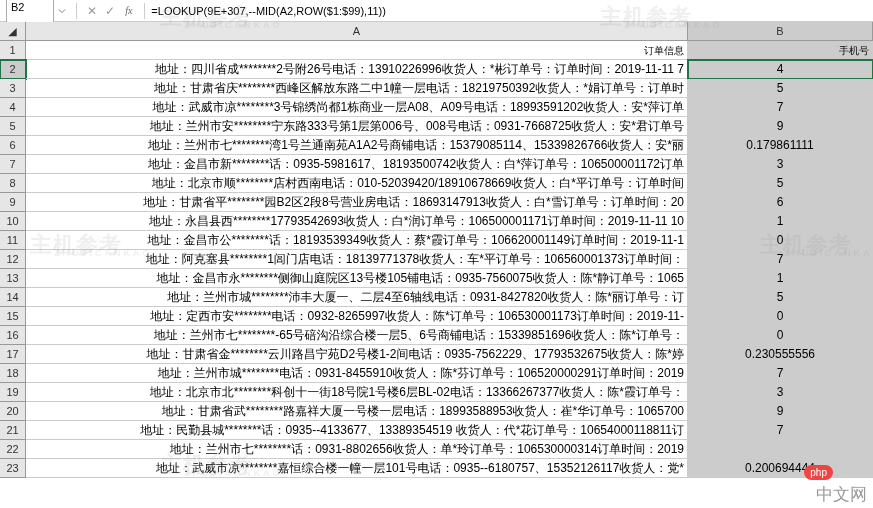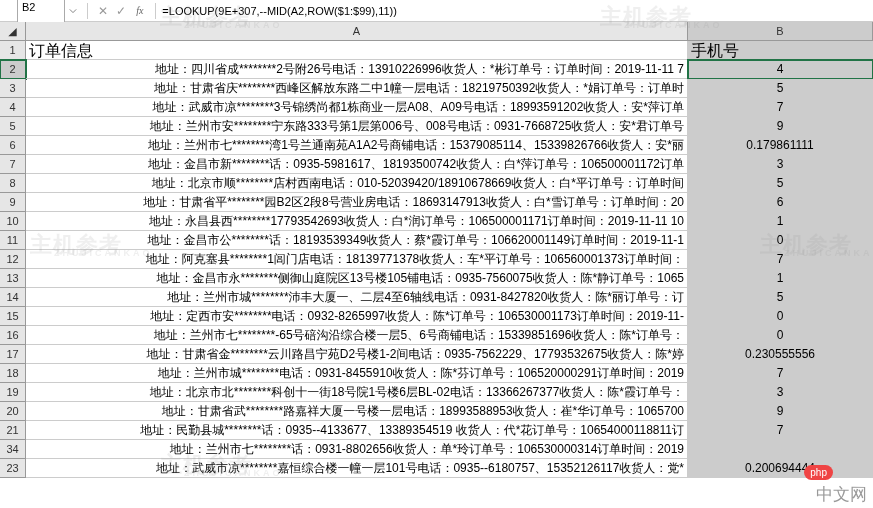--- a/index.html
+++ b/index.html
@@ -1,35 +1,35 @@
 <!DOCTYPE html>
 <html><head>
 <meta charset="utf-8">
 <style>
 *{box-sizing:border-box;margin:0;padding:0}
 body{font-family:"Microsoft YaHei",SimSun,sans-serif;font-size:12px;background:#fff;color:#000;width:873px;height:508px;overflow:hidden;position:relative}
 .fb{height:22px;display:flex;align-items:center;border-bottom:1px solid #ccc;background:#fff}
-.nb{width:48px;height:24px;border:1px solid #aaa;margin-left:17px;padding:1px 4px;font-size:11px;background:#fff}
+.nb{width:48px;height:24px;border:1px solid #aaa;margin-left:6px;padding:1px 4px;font-size:11px;background:#fff}
 .nbi{display:flex;align-items:center;gap:2px;margin:0 4px}
 .sep{width:1px;height:16px;background:#ccc;margin:0 6px}
 .fx{font-style:italic;font-family:serif;font-size:10px;margin:0 6px;color:#666}
 .ft{font-size:11px;flex:1;white-space:nowrap}
 .grid{position:relative;font-size:12px}
 .hr{display:flex;height:19px;background:#e6e6e6}
 .hc{border-right:1px solid #999;border-bottom:1px solid #999;display:flex;align-items:center;justify-content:center;color:#333;font-size:11px}
 .rh{width:26px;background:#e6e6e6}
 .rh.sel{background:#ccc}
 .ca{width:662px}
 .cb{width:185px;background:#ccc}
 .r{display:flex;height:19px}
 .r .rh{border-right:1px solid #999;border-bottom:1px solid #999;display:flex;align-items:center;justify-content:center;font-size:11px;color:#333}
 .c{border-right:1px solid #ccc;border-bottom:1px solid #ccc;padding:1px 3px;white-space:nowrap;overflow:hidden;font-size:12px;line-height:17px}
 .c.ca{text-align:right}
 .c.cb{text-align:center}
-.r1 .c{text-align:left;font-size:16px}
+.r1 .c{text-align:right;font-size:10px}
 .sel{outline:2px solid #217346;outline-offset:-1px}
 .wm{position:absolute;font-size:22px;color:rgba(150,150,150,.15);font-weight:bold;pointer-events:none;letter-spacing:1px}
 .wm.sub{font-size:9px;top:18px;left:24px;letter-spacing:3px}
 .badge{position:absolute;right:40px;bottom:28px;background:#ef4444;color:#fff;font-size:10px;padding:2px 6px;border-radius:8px}
 .wmtxt{position:absolute;right:6px;bottom:2px;font-size:17px;color:#999}
 svg.ic{width:8px;height:8px}
 </style>
 </head>
 <body>
 
@@ -154,21 +154,21 @@
         <div class="rh">20</div>
         <div class="c ca">地址：甘肃省武********路嘉祥大厦一号楼一层电话：18993588953收货人：崔*华订单号：1065700</div>
         <div class="c cb">9</div>
       </div>
       <div class="r">
         <div class="rh">21</div>
         <div class="c ca">地址：民勤县城********话：0935--4133677、13389354519 收货人：代*花订单号：10654000118811订</div>
         <div class="c cb">7</div>
       </div>
       <div class="r">
-        <div class="rh">34</div>
+        <div class="rh">22</div>
         <div class="c ca">地址：兰州市七********话：0931-8802656收货人：单*玲订单号：106530000314订单时间：2019</div>
         <div class="c cb"></div>
       </div>
       <div class="r">
         <div class="rh">23</div>
         <div class="c ca">地址：武威市凉********嘉恒综合楼一幢一层101号电话：0935--6180757、15352126117收货人：党*</div>
         <div class="c cb">0.200694444</div>
       </div>
     </div>
 </div>

